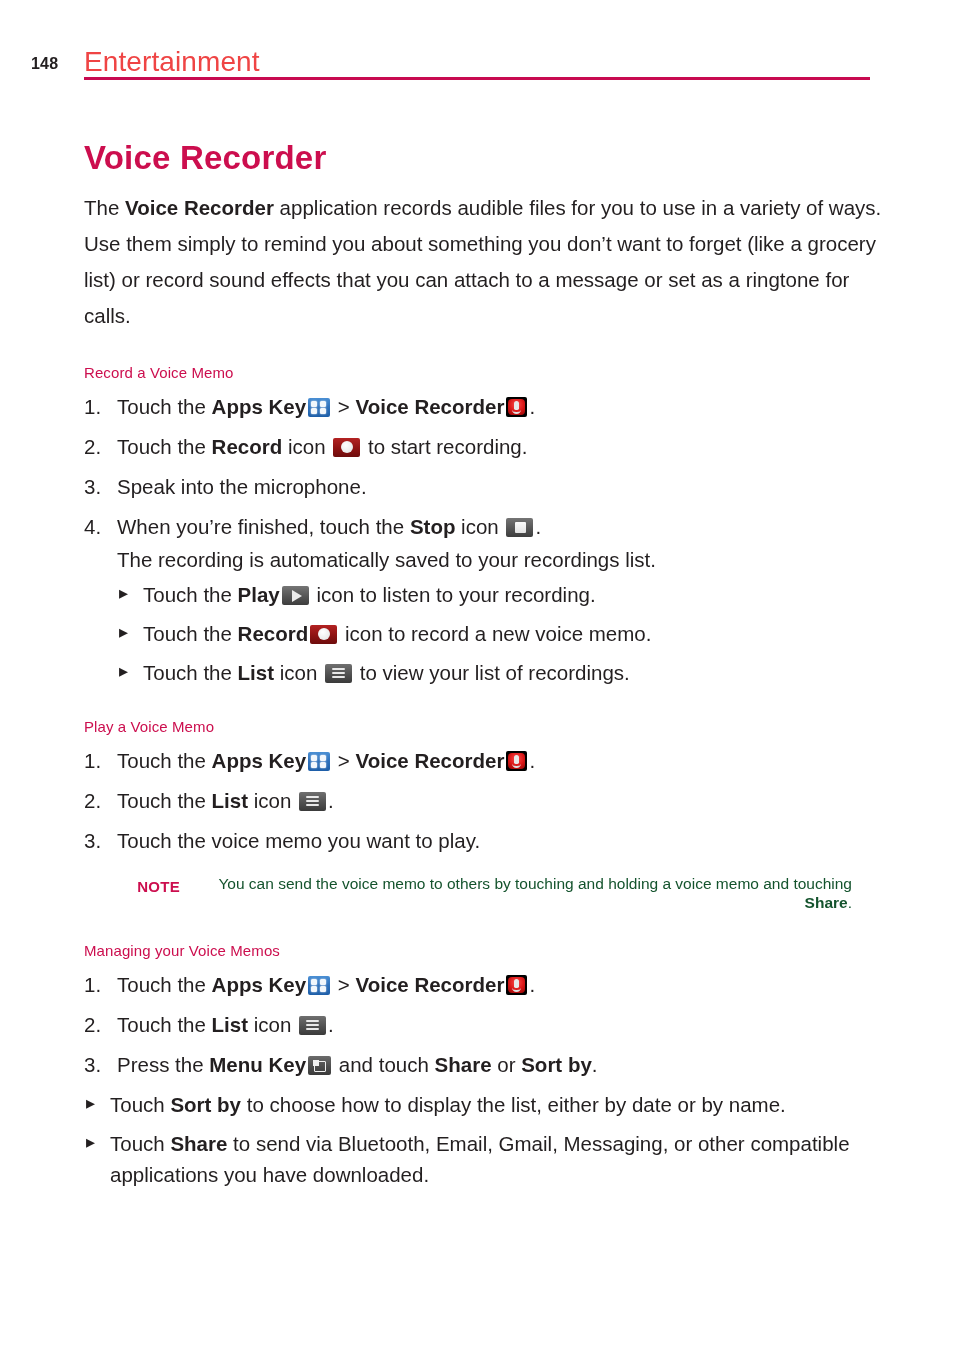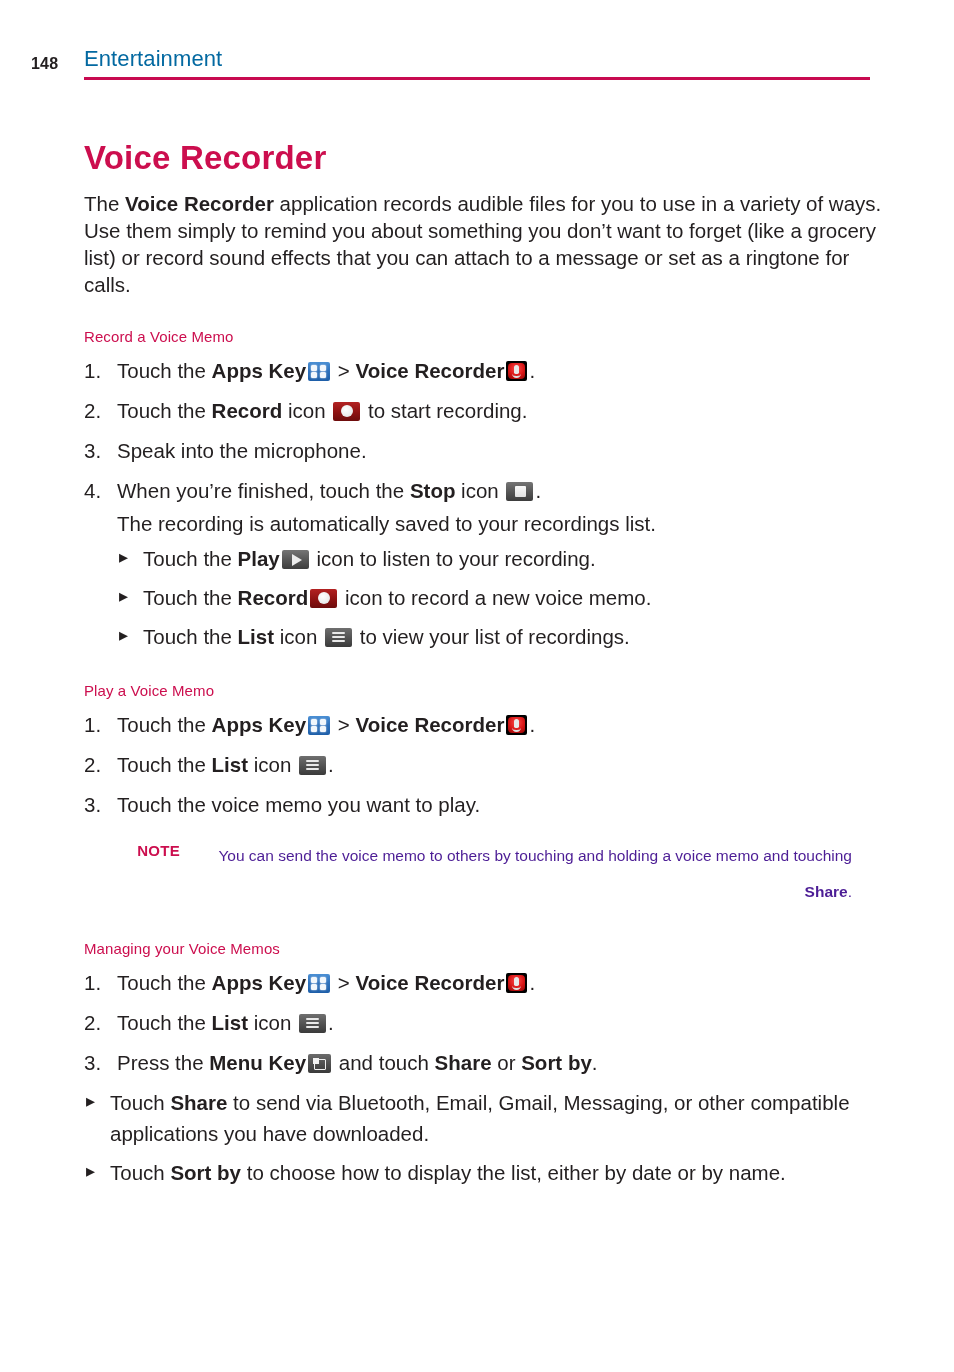--- a/index.html
+++ b/index.html
@@ -30,23 +30,23 @@
     top: 9px;
     font-size: 16px;
     font-weight: bold;
     color: #231f20;
     letter-spacing: .2px;
   }
   .chapter-title {
     position: absolute;
     left: 84px;
     top: 0px;
-    font-size: 22px;
+    font-size: 28px;
     font-weight: 500;
-    color: #0369a1;
+    color: #ef4444;
     letter-spacing: .1px;
   }
   .header-rule {
     position: absolute;
     left: 84px;
     top: 31px;
     width: 786px;
     height: 3px;
     background: #c80a50;
   }
@@ -64,21 +64,21 @@
     font-size: 33px;
     font-weight: bold;
     color: #cc0e4e;
     letter-spacing: .2px;
     line-height: 1.1;
   }
 
   p.intro {
     margin: 0;
     font-size: 20.5px;
-    line-height: 27px;
+    line-height: 36px;
     color: #231f20;
     width: 800px;
   }
 
   h2.section {
     margin: 30px 0 10px 0;
     font-size: 15px;
     font-weight: 500;
     color: #cc0e4e;
     letter-spacing: .1px;
@@ -152,22 +152,22 @@
     flex: 0 0 78px;
     font-size: 15px;
     font-weight: bold;
     color: #cc0e4e;
     line-height: 25px;
     letter-spacing: .3px;
   }
   .note-body {
     flex: 1 1 auto;
     font-size: 15.5px;
-    line-height: 36px;
-    color: #4c1d95;
+    line-height: 19px;
+    color: #14532d;
   }
 
   
   .icon {
     display: inline-block;
     vertical-align: -3px;
     position: relative;
     margin: 0 2px;
     border-radius: 2px;
     overflow: hidden;
@@ -381,17 +381,17 @@
     <li>
       <span class="num">2.</span><span>Touch the </span><b>List</b><span> icon </span><span class="icon ico-list"><i></i><i></i><i></i></span><span>.</span>
     </li>
 
     <li>
       <span class="num">3.</span><span>Press the </span><b>Menu Key</b><span class="icon ico-menu"><span class="frame"></span><span class="fill"></span></span><span> and touch </span><b>Share</b><span> or </span><b>Sort by</b><span>.</span>
     </li>
   </ol>
 
   <ul class="bullets sub-bullets">
+    <li><span>Touch </span><b>Sort by</b><span> to choose how to display the list, either by date or by name.</span></li>
     <li><span>Touch </span><b>Share</b><span> to send via Bluetooth, Email, Gmail, Messaging, or other compatible applications you have downloaded.</span></li>
-    <li><span>Touch </span><b>Sort by</b><span> to choose how to display the list, either by date or by name.</span></li>
   </ul>
 
 </div>
 
 </body></html>

